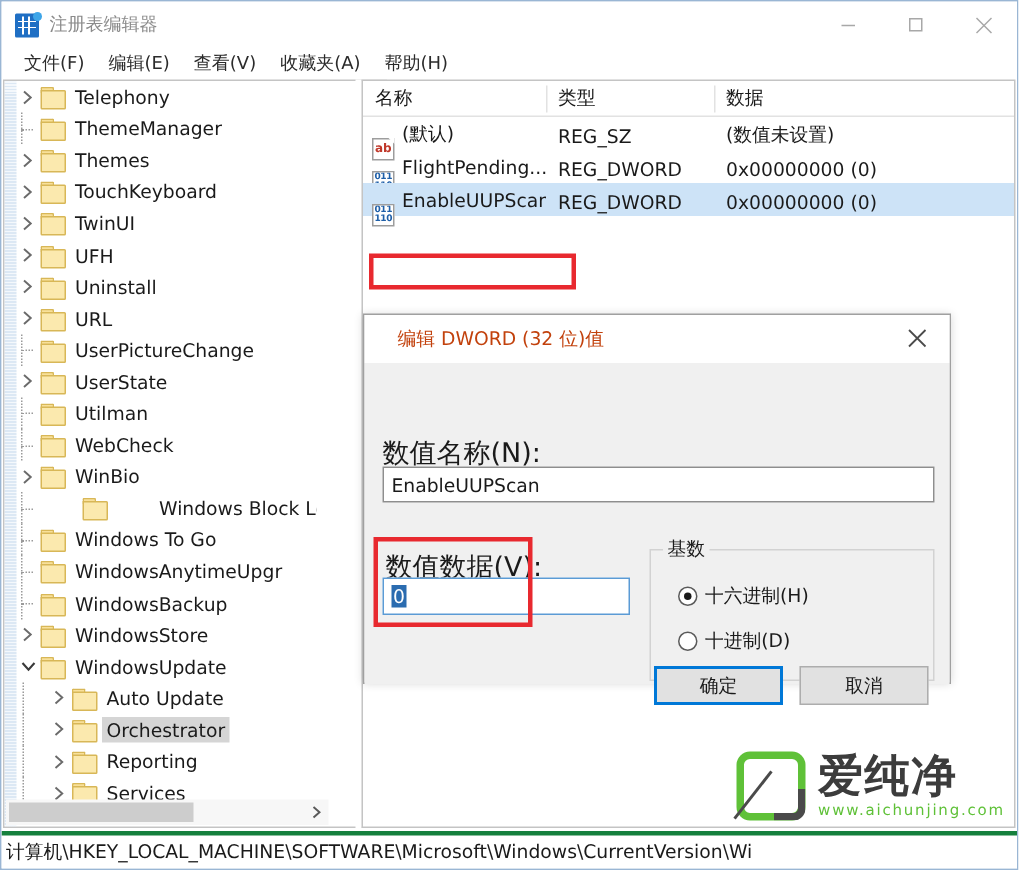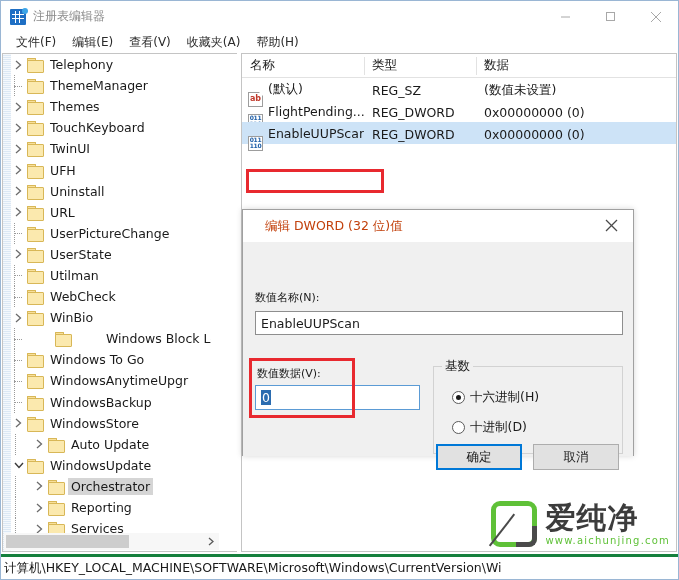--- a/index.html
+++ b/index.html
@@ -329,21 +329,21 @@
     color: #4a4a4a;
   }
   .dlg-body {
     position: relative;
     height: 214px;
     background: #f0f0f0;
     padding: 0;
   }
   .dlg-label {
     position: absolute;
-    font-size: 11px; color: #1a1a1a;
+    font-size: 18px; color: #1a1a1a;
     white-space: nowrap;
   }
   .dlg-input {
     position: absolute;
     background: #ffffff;
     border: 1px solid #8e8e8e;
     font-size: 12.5px; color: #1a1a1a;
     display: flex; align-items: center;
     padding-left: 5px;
   }
@@ -649,38 +649,38 @@
           </div>
           <div class="tree-row" style="padding-left: 0px;">
             <span class="tw chev">
               <svg width="9" height="10" viewBox="0 0 9 10">
                 <polyline points="2,1 6.5,5 2,9" fill="none" stroke="#6b6b6b" stroke-width="1.3"></polyline>
               </svg>
             </span>
             <span class="folder"></span>
             <span class="tree-label">WindowsStore</span>
           </div>
+          <div class="tree-row" style="padding-left: 0px;">
+            <span class="tw chev">
+              <svg width="10" height="9" viewBox="0 0 10 9">
+                <polyline points="1,2 5,6.5 9,2" fill="none" stroke="#3a3a3a" stroke-width="1.4"></polyline>
+              </svg>
+            </span>
+            <span class="folder"></span>
+            <span class="tree-label">WindowsUpdate</span>
+          </div>
           <div class="tree-row" style="padding-left: 21px;">
             <span class="connector" style="left: 4px;"></span>
             <span class="tw chev">
               <svg width="9" height="10" viewBox="0 0 9 10">
                 <polyline points="2,1 6.5,5 2,9" fill="none" stroke="#6b6b6b" stroke-width="1.3"></polyline>
               </svg>
             </span>
             <span class="folder"></span>
             <span class="tree-label">Auto Update</span>
-          </div>
-          <div class="tree-row" style="padding-left: 0px;">
-            <span class="tw chev">
-              <svg width="10" height="9" viewBox="0 0 10 9">
-                <polyline points="1,2 5,6.5 9,2" fill="none" stroke="#3a3a3a" stroke-width="1.4"></polyline>
-              </svg>
-            </span>
-            <span class="folder"></span>
-            <span class="tree-label">WindowsUpdate</span>
           </div>
           <div class="tree-row sel" style="padding-left: 21px;">
             <span class="connector" style="left: 4px;"></span>
             <span class="tw chev">
               <svg width="9" height="10" viewBox="0 0 9 10">
                 <polyline points="2,1 6.5,5 2,9" fill="none" stroke="#6b6b6b" stroke-width="1.3"></polyline>
               </svg>
             </span>
             <span class="folder"></span>
             <span class="tree-label">Orchestrator</span>

